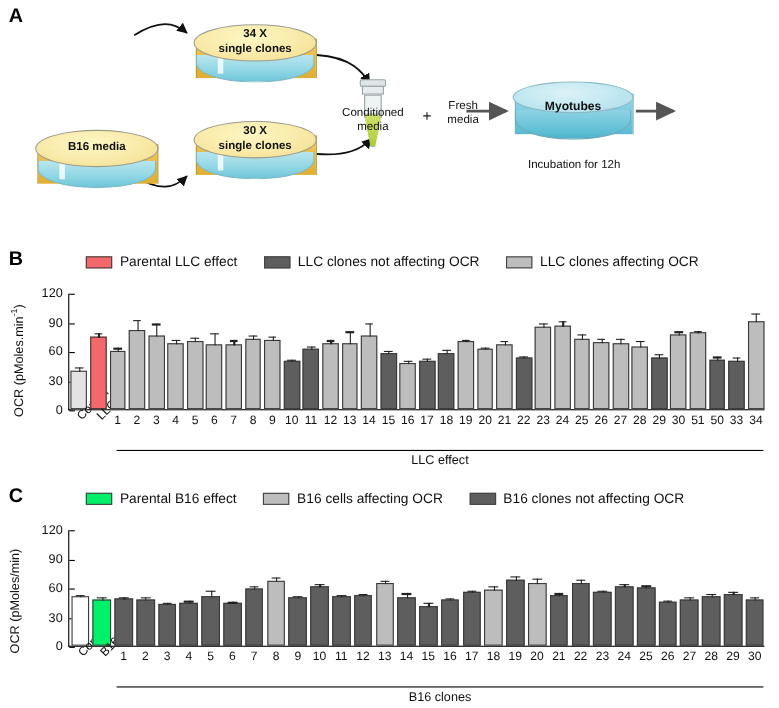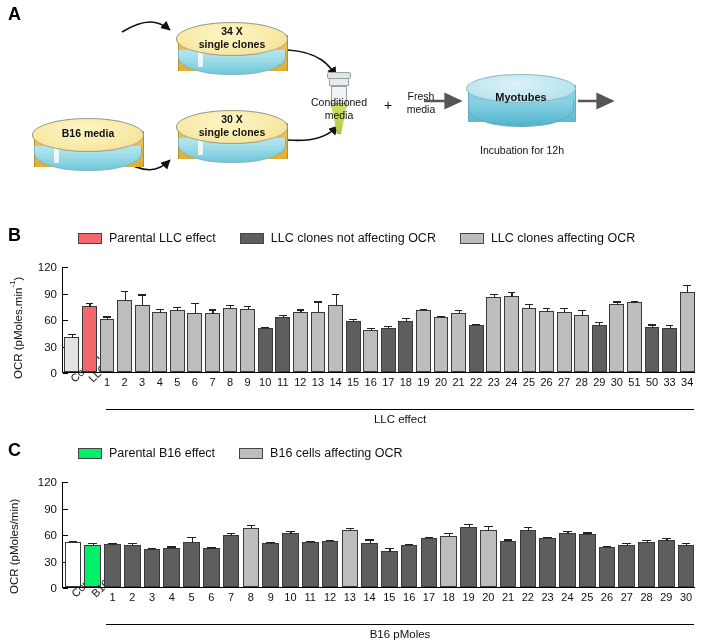--- a/index.html
+++ b/index.html
@@ -308,20 +308,24 @@
   <div class="panel-letter" style="left:8px;top:0px;">C</div>
   <div id="legend-c" style="position:absolute;left:78px;top:6px;display:flex;gap:24px;align-items:center;">
       <div class="legend" style="position: relative;">
         <span class="swatch" style="background: rgb(0, 240, 106);"></span>
         <span>Parental B16 effect</span>
       </div>
       <div class="legend" style="position: relative;">
         <span class="swatch" style="background: rgb(189, 189, 189);"></span>
         <span>B16 cells affecting OCR</span>
       </div>
+      <div class="legend" style="position: relative;">
+        <span class="swatch" style="background: rgb(94, 94, 94);"></span>
+        <span>B16 clones not affecting OCR</span>
+      </div>
     </div>
   <div class="plot" id="plot-c" style="left:62px;top:42px;width:632px;height:105px;">
       <div class="ytick" style="top: 106px;">0<i style="left: 100%;"></i></div>
       <div class="ytick" style="top: 79.5px;">30<i style="left: 100%;"></i></div>
       <div class="ytick" style="top: 53px;">60<i style="left: 100%;"></i></div>
       <div class="ytick" style="top: 26.5px;">90<i style="left: 100%;"></i></div>
       <div class="ytick" style="top: 0px;">120<i style="left: 100%;"></i></div>
       <div class="bar" style="left: 1.5825px; width: 16.6163px; height: 45.05px; background: rgb(255, 255, 255);"></div>
       <div class="err" style="left: 9.89062px; top: 59.1833px; height: 1.76667px;"></div>
       <div class="errcap" style="left: 5.5704px; top: 59.1833px; width: 8.64045px;"></div>
@@ -446,14 +450,14 @@
       <div class="err" style="left: 603.328px; top: 55.65px; height: 3.53333px;"></div>
       <div class="errcap" style="left: 599.008px; top: 55.65px; width: 8.64045px;"></div>
       <div class="xtick" style="left: 595.02px; width: 16.6163px;">29</div>
       <div class="bar" style="left: 614.801px; width: 16.6163px; height: 42.4px; background: rgb(94, 94, 94);"></div>
       <div class="err" style="left: 623.109px; top: 60.95px; height: 2.65px;"></div>
       <div class="errcap" style="left: 618.789px; top: 60.95px; width: 8.64045px;"></div>
       <div class="xtick" style="left: 614.801px; width: 16.6163px;">30</div>
     </div>
   <div class="ylab" style="left:8px;top:36px;height:118px;">OCR (pMoles/min)</div>
   <div class="grouprule" style="left:106px;top:184px;width:588px;"></div>
-  <div class="grouplab" style="left:106px;top:188px;width:588px;">B16 pMoles</div>
+  <div class="grouplab" style="left:106px;top:188px;width:588px;">B16 clones</div>
 </div>
 
 </body></html>

